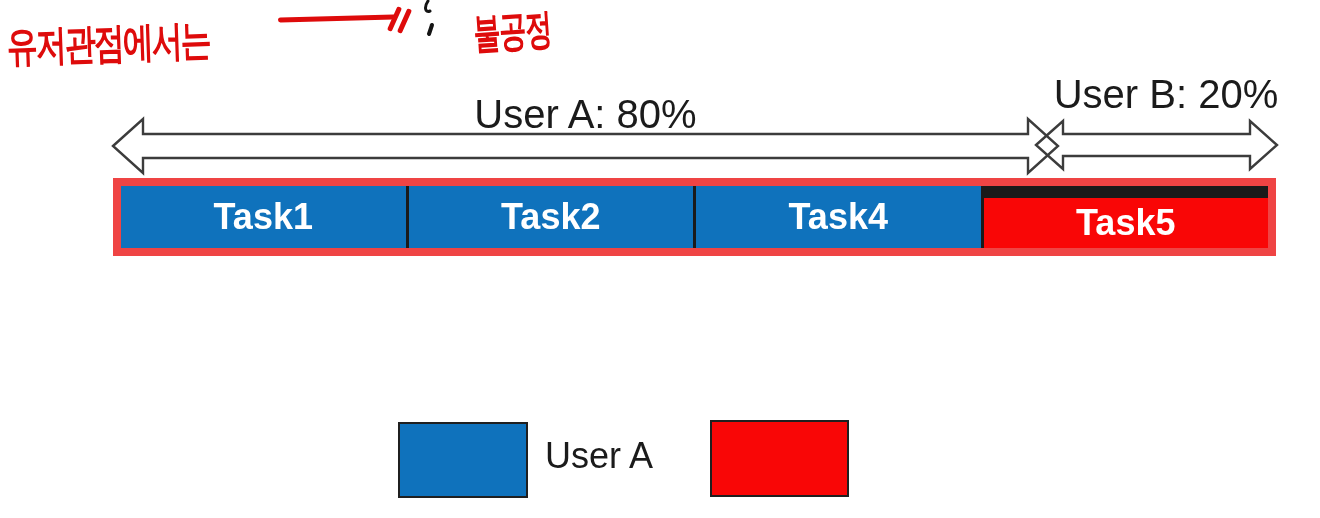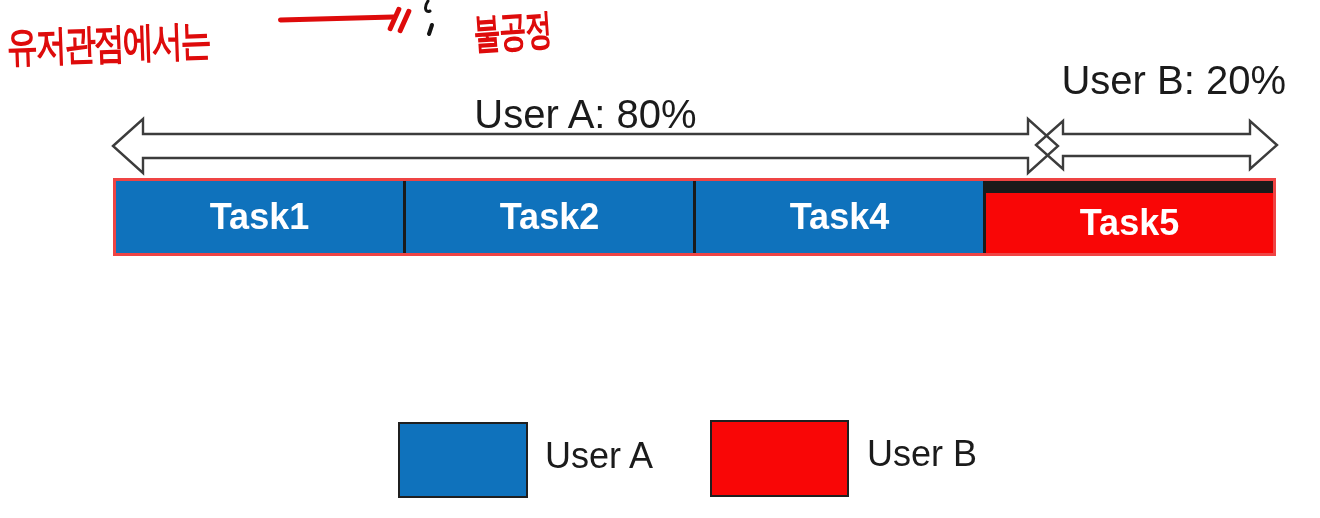--- a/index.html
+++ b/index.html
@@ -33,29 +33,29 @@
   .red-tick.t1 { left:392px; top:6px; }
   .red-tick.t2 { left:402px; top:8px; }
   .black-squiggle { position:absolute; left:415px; top:0; }
 
   
   .share-label {
     position:absolute; font-size:40px; color:var(--ink,#1b1b1b);
     text-align:center; line-height:1; white-space:nowrap;
   }
   .share-a { left:113px; top:76px; width:945px;margin-top:18px; }
-  .share-b { left:1046px; top:60px; width:240px;text-align:right; }
+  .share-b { left:1046px; top:74px; width:240px; }
 
   
   .arrows { position:absolute; left:0; top:113px; }
 
   
   .taskbar {
     position:absolute; left:113px; top:178px; width:1163px; height:78px;
-    display:flex; border:3px solid #ef4444; background:#1a1a1a;
+    display:flex; border:8px solid #ef4444; background:#1a1a1a;
   }
   .seg {
     flex:1 1 0; display:flex; align-items:center; justify-content:center;
     color:#ffffff; font-weight:bold; font-size:36px;
   }
   .seg + .seg { border-left:3px solid #1a1a1a; }
   .seg.owner-a { background:var(--user_a,#0f72bc); }
   .seg.owner-b { background:var(--user_b,#f90606);margin-top:12px; }
 
   
@@ -106,15 +106,14 @@
       <span>Task4</span>
     </div>
     <div class="seg owner-b">
       <span>Task5</span>
     </div>
   </div>
 
   <div class="legend-swatch a"></div>
   <div class="legend-label a">User A</div>
   <div class="legend-swatch b"></div>
-  <div class="legend-label b">User B</div>
 
 </div>
 
 </body></html>

